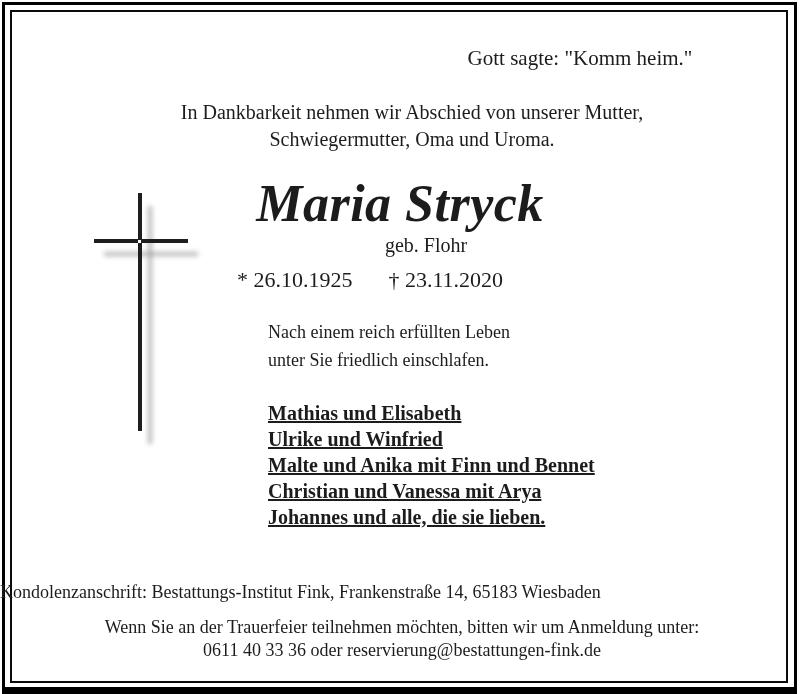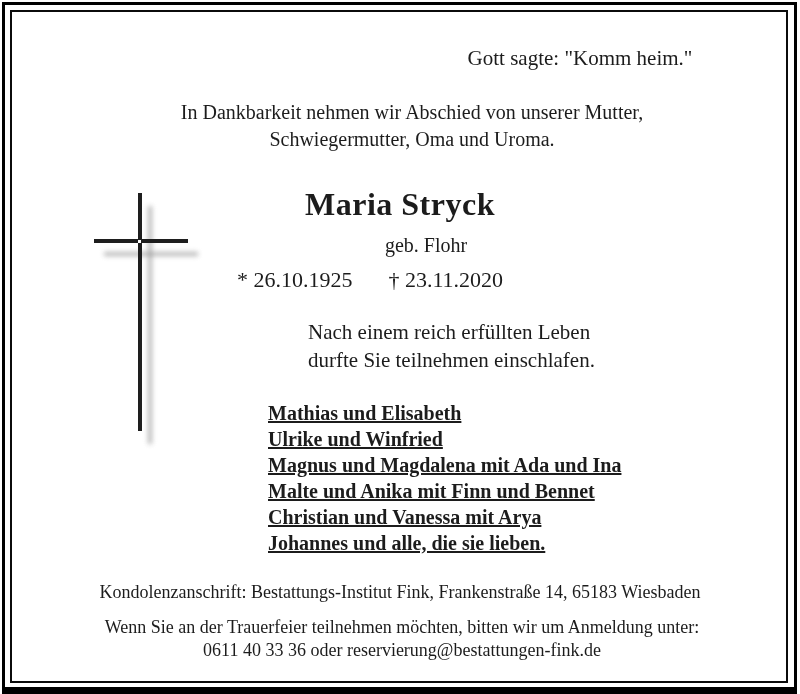--- a/index.html
+++ b/index.html
@@ -40,60 +40,59 @@
     top: 99px; left: 0; width: 800px;
     text-align: center;
     font-size: 20px;
     line-height: 27px;
     padding-left: 12px;
   }
   .name {
     position: absolute;
     top: 182px; left: 0; width: 800px;
     text-align: center;
-    font-size: 32px;
+    font-size: 52px;
     font-weight: 700;
     line-height: 44px;
     letter-spacing: 0.5px;
+    font-style: italic;
   }
   .maiden {
     position: absolute;
     top: 232px; left: 0; width: 800px;
     text-align: center;
     font-size: 20px;
     line-height: 26px;
     padding-left: 26px;
   }
   .dates {
     position: absolute;
     top: 266px; left: 0; width: 740px;
     text-align: center;
     font-size: 22px;
     line-height: 28px;
   }
   .dates .spacer { display: inline-block; width: 36px; }
   .farewell {
     position: absolute;
     left: 268px; top: 318px;
-    font-size: 21px;
+    font-size: 18px;
     line-height: 28px;
-    margin-left: 40px;
   }
   .mourners {
     position: absolute;
     left: 268px; top: 400px;
     font-size: 20px;
     font-weight: 700;
     line-height: 26px;
     text-decoration: underline;
   }
   .condolence {
     position: absolute;
     top: 580px; left: 0; width: 800px;
-    text-align: center;
     font-size: 18px;
     line-height: 24px;
   }
   .registration {
     position: absolute;
     top: 616px; left: 2px; width: 800px;
     text-align: center;
     font-size: 18px;
     line-height: 23px;
   }
@@ -144,27 +143,26 @@
   <div class="notch"></div>
 </div>
 
 <div class="name">Maria Stryck</div>
 <div class="maiden">geb. Flohr</div>
 
 <div class="dates"><span>* 26.10.1925</span><span class="spacer"></span><span>† 23.11.2020</span></div>
 
 <div class="farewell">
   <div>Nach einem reich erfüllten Leben</div>
-  <div>durfte Sie teilnehmen einschlafen.</div>
+  <div>unter Sie friedlich einschlafen.</div>
 </div>
 
 <div class="mourners">
   <div>Mathias und Elisabeth</div>
   <div>Ulrike und Winfried</div>
-  <div>Magnus und Magdalena mit Ada und Ina</div>
   <div>Malte und Anika mit Finn und Bennet</div>
   <div>Christian und Vanessa mit Arya</div>
   <div>Johannes und alle, die sie lieben.</div>
 </div>
 
 <div class="condolence">Kondolenzanschrift: Bestattungs-Institut Fink, Frankenstraße 14, 65183 Wiesbaden</div>
 
 <div class="registration">
   <div>Wenn Sie an der Trauerfeier teilnehmen möchten, bitten wir um Anmeldung unter:</div>
   <div><span class="it">0611 40 33 36</span><span> oder </span><span class="it">reservierung@bestattungen-fink.de</span></div>

